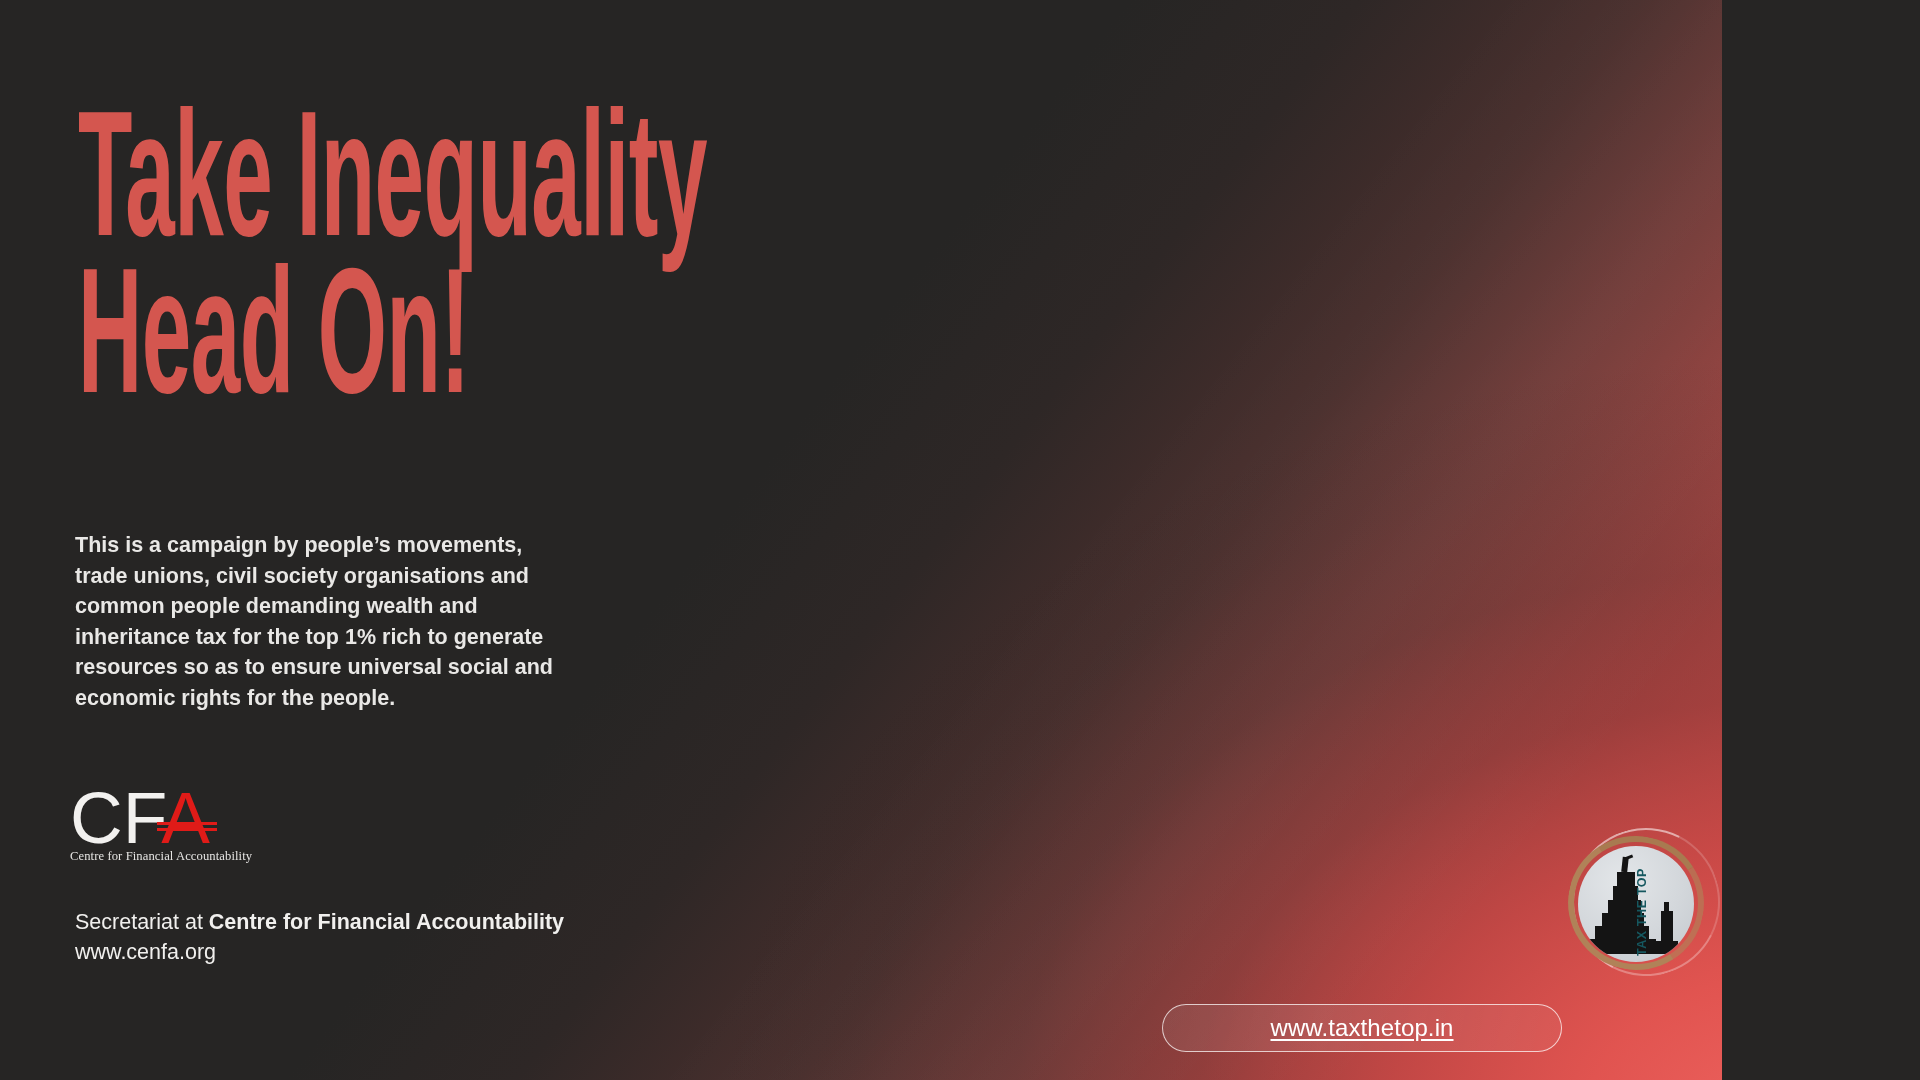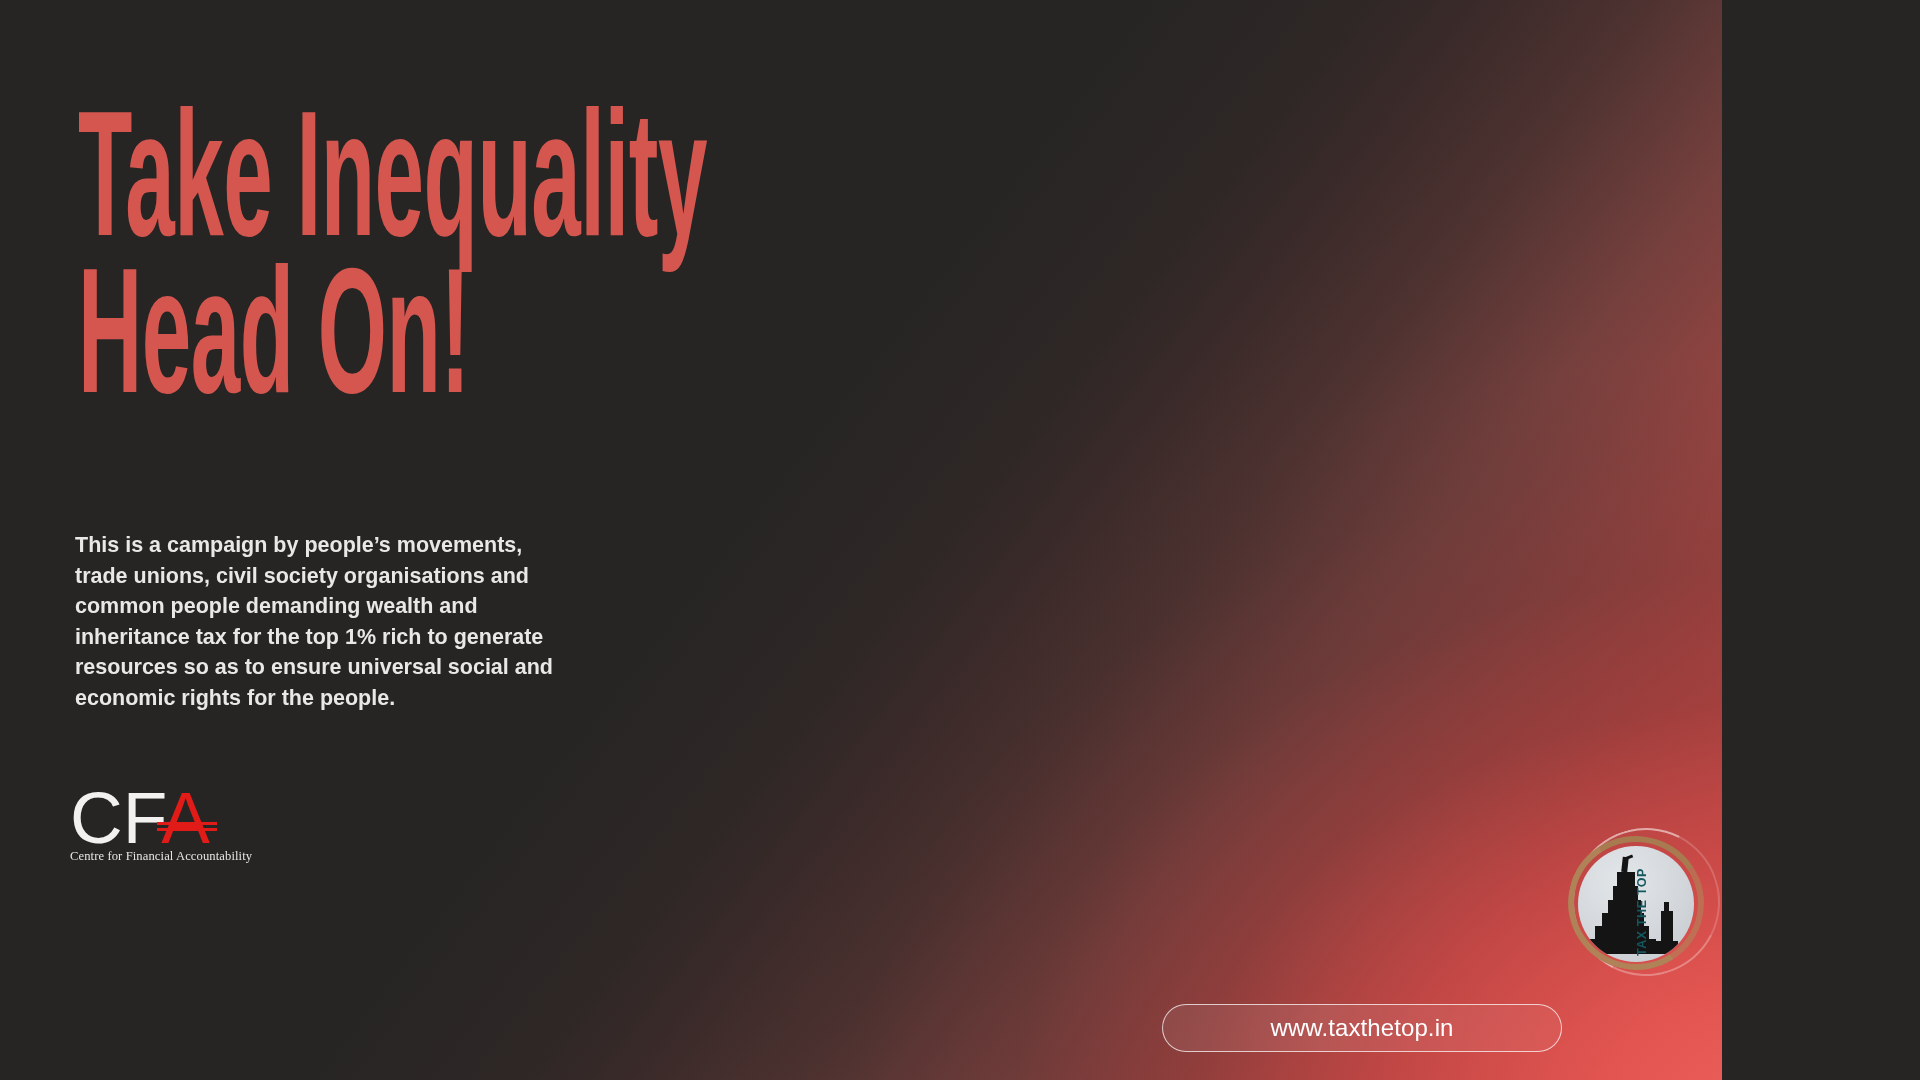--- a/index.html
+++ b/index.html
@@ -200,20 +200,21 @@
     background:linear-gradient(100deg,
         rgba(255,255,255,0.07) 0%,
         rgba(255,255,255,0.10) 40%,
         rgba(255,255,255,0.05) 100%);
     display:flex; align-items:center; justify-content:center;
     cursor:pointer;
   }
   #url-pill .url-text {
     color:#ffffff;
     font-size:24px;
+    text-decoration:underline;
     text-underline-offset:3px;
     letter-spacing:0.1px;
   }
 </style>
 </head>
 <body>
 
 <div id="poster">
 
   <div class="bg-gradient"></div>
@@ -233,20 +234,24 @@
 economic rights for the people.</p>
   </div>
 
   <div id="cfa-logo">
     <div class="cfa-word">
       <span class="cfa-cf">CF</span><span class="cfa-a"><span>A</span><span class="bar"></span><span class="bar b2"></span></span>
     </div>
     <div class="cfa-tagline">Centre for Financial Accountability</div>
   </div>
 
+  <div id="secretariat">
+    <div><span>Secretariat at </span><span class="strong">Centre for Financial Accountability</span></div>
+    <div>www.cenfa.org</div>
+  </div>
 
   <div id="emblem">
     <div class="emblem-ring-outer"></div>
     <div class="emblem-ring-brush"></div>
     <div class="emblem-disc">
       <span class="tower t-base"></span>
       <span class="tower t-s1"></span>
       <span class="tower t-s2"></span>
       <span class="tower t-s3"></span>
       <span class="tower t-s4"></span>

